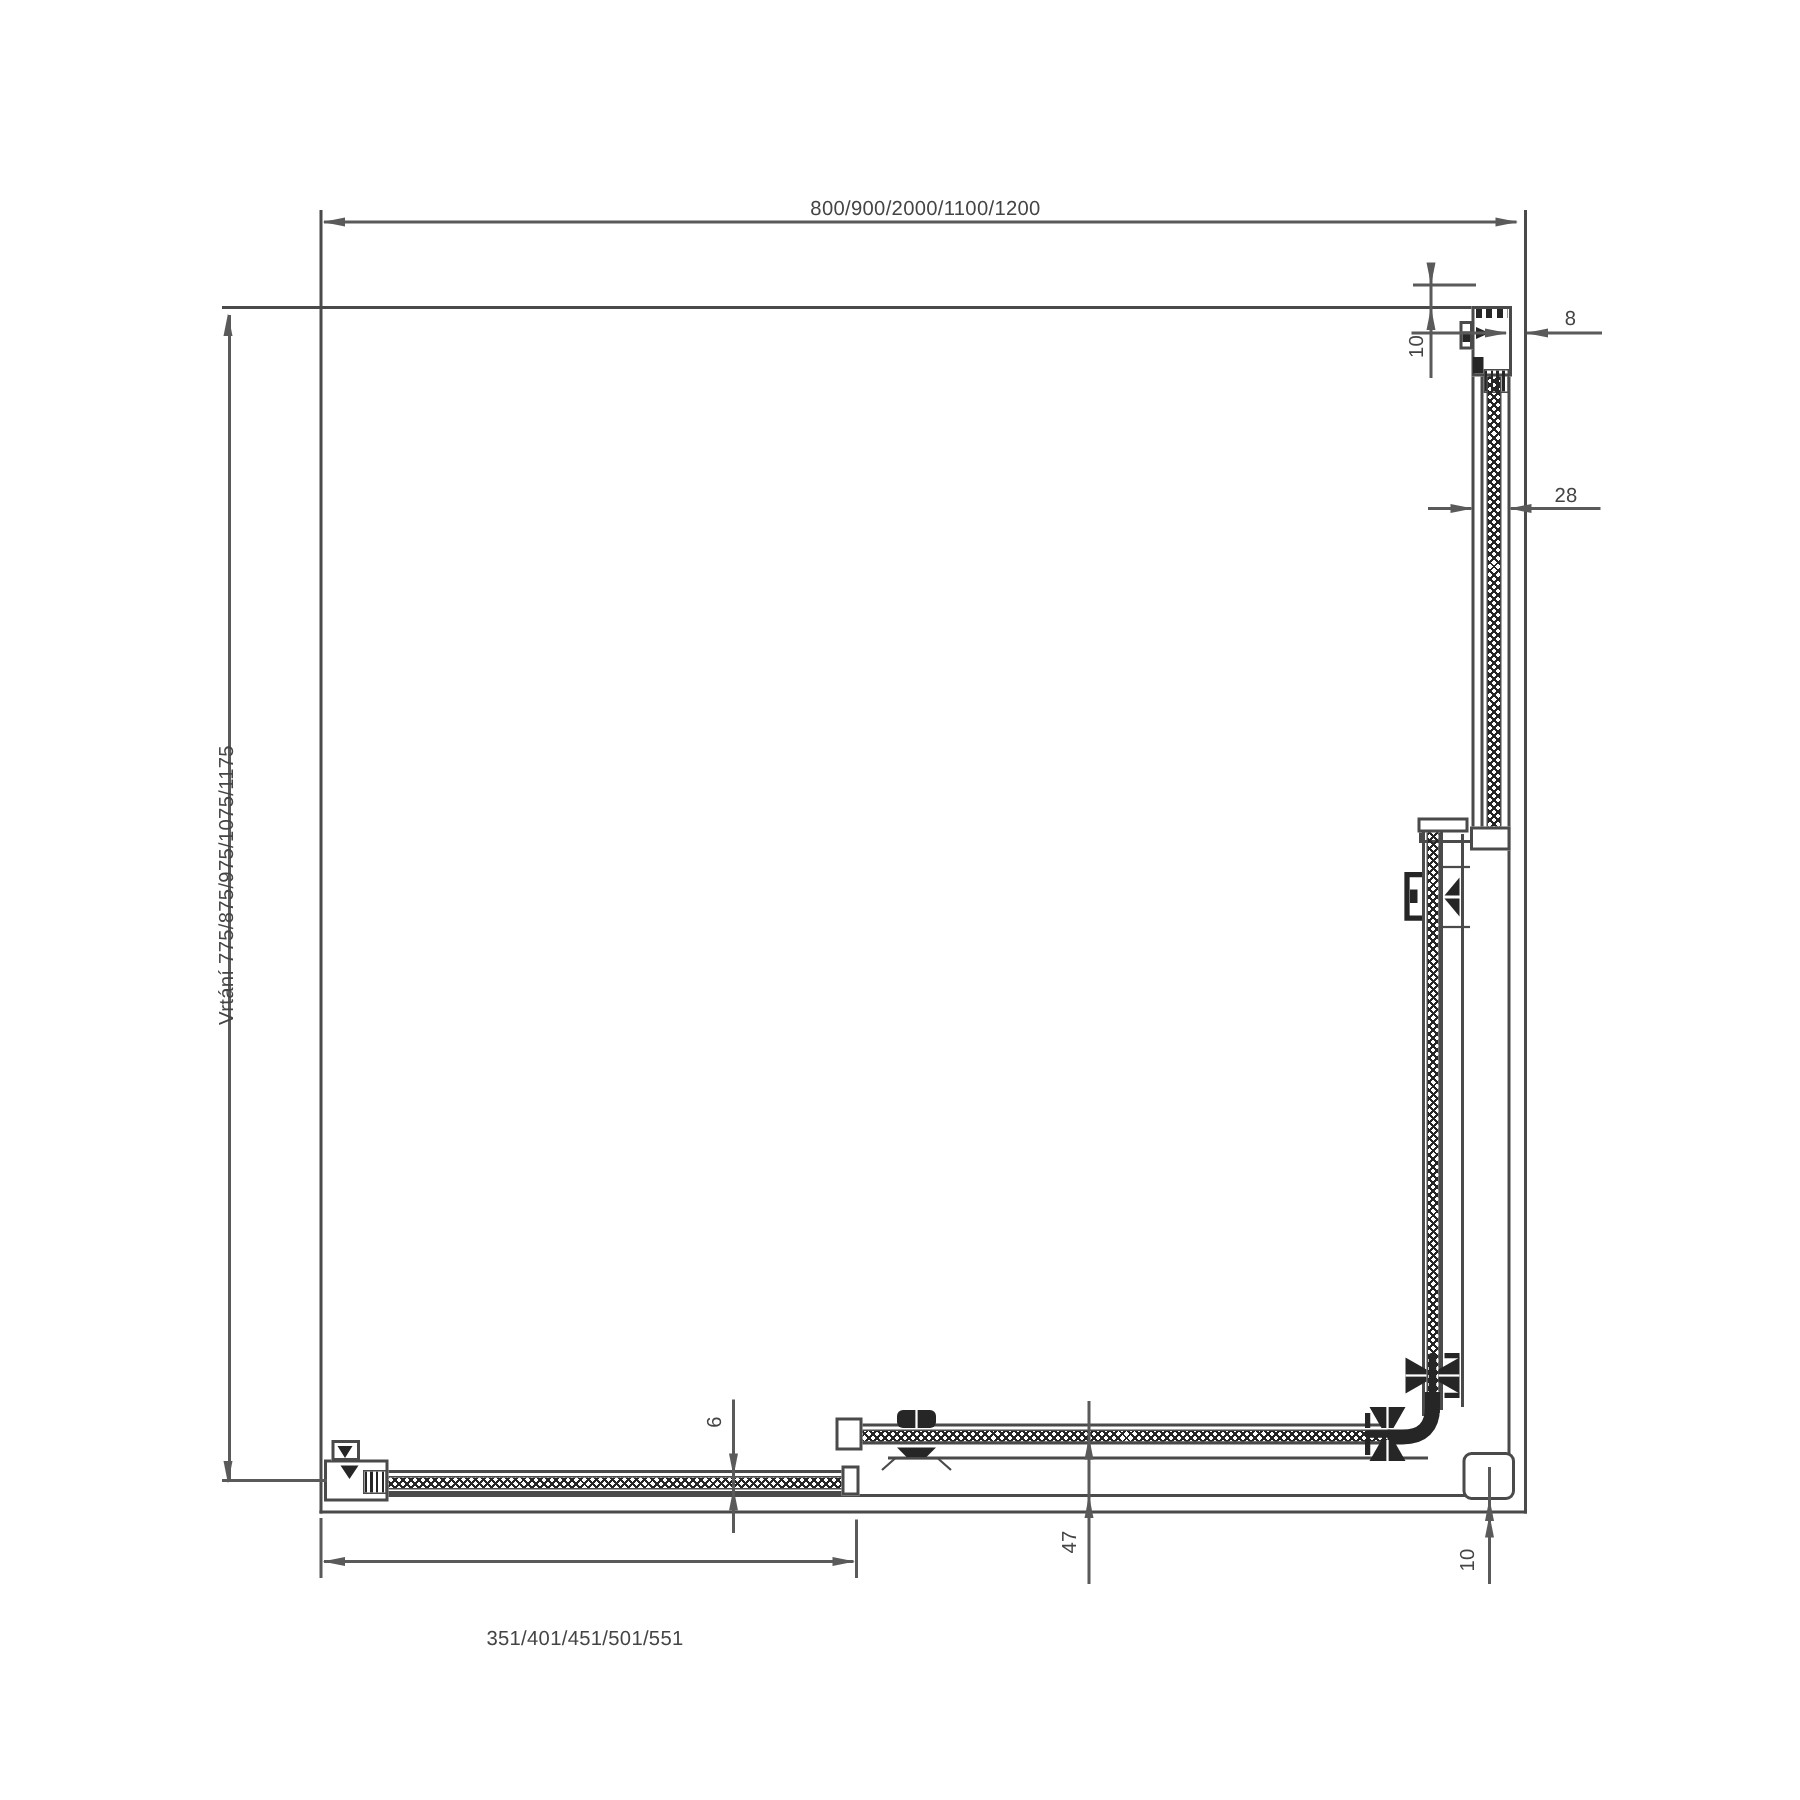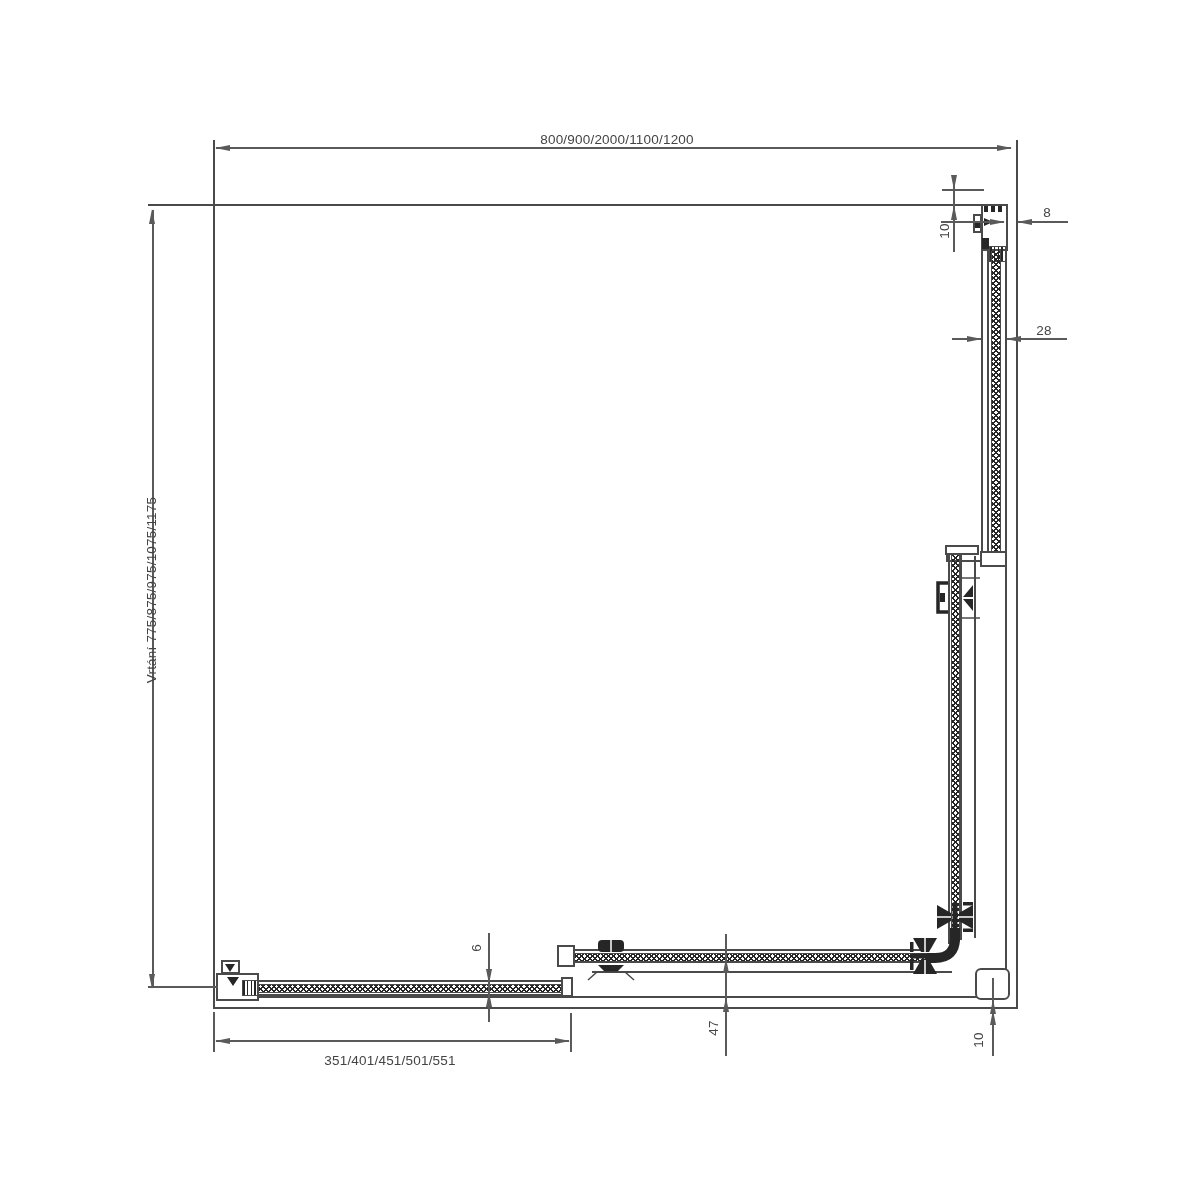--- a/index.html
+++ b/index.html
@@ -175,15 +175,15 @@
   <div class="ln v dimln" style="left:992px;top:978px;height:78px;"></div>
   <div class="arr up" style="left:990px;top:999px;"></div>
   <div class="arr up" style="left:990px;top:1010px;"></div>
   <div class="dim-label rot" style="left:978px;top:1040px;">10</div>
 
   <div class="ln h dimln" style="left:216px;top:1040px;width:353px;"></div>
   <div class="arr left" style="left:215px;top:1038px;"></div>
   <div class="arr right" style="left:555px;top:1038px;"></div>
   <div class="ln v dimln" style="left:213px;top:1012px;height:40px;"></div>
   <div class="ln v dimln" style="left:570px;top:1013px;height:39px;"></div>
-  <div class="dim-label" style="left:390px;top:1060px;">351/401/451/501/551</div>
+  <div class="dim-label" style="left:390px;top:1092px;">351/401/451/501/551</div>
 
 </div>
 
 </body></html>

